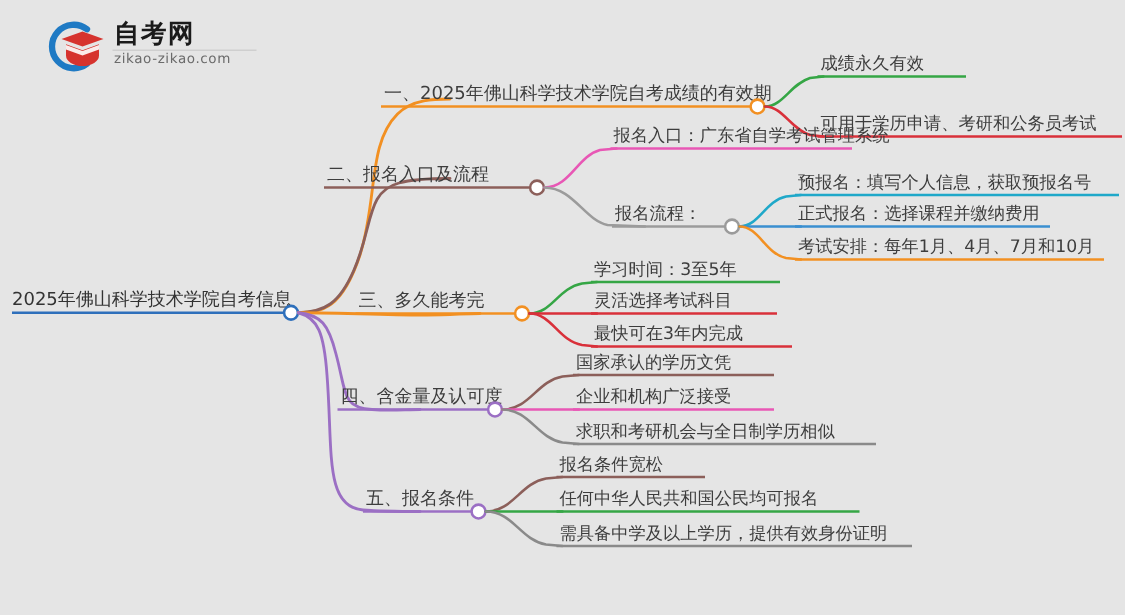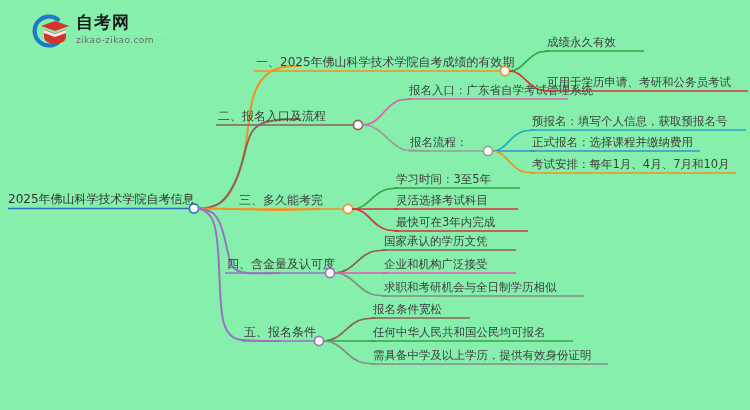--- a/index.html
+++ b/index.html
@@ -4,21 +4,21 @@
 <style>
   html, body {
     margin: 0;
     padding: 0;
     background: #ffffff;
   }
   #app {
     position: relative;
     width: 750px;
     height: 410px;
-    background: #86efac;
+    background: #e5e5e5;
     font-family: "Liberation Sans", "DejaVu Sans", sans-serif;
     overflow: hidden;
   }
 
   
   #logo {
     position: absolute;
     left: 28px;
     top: 10px;
     width: 160px;

